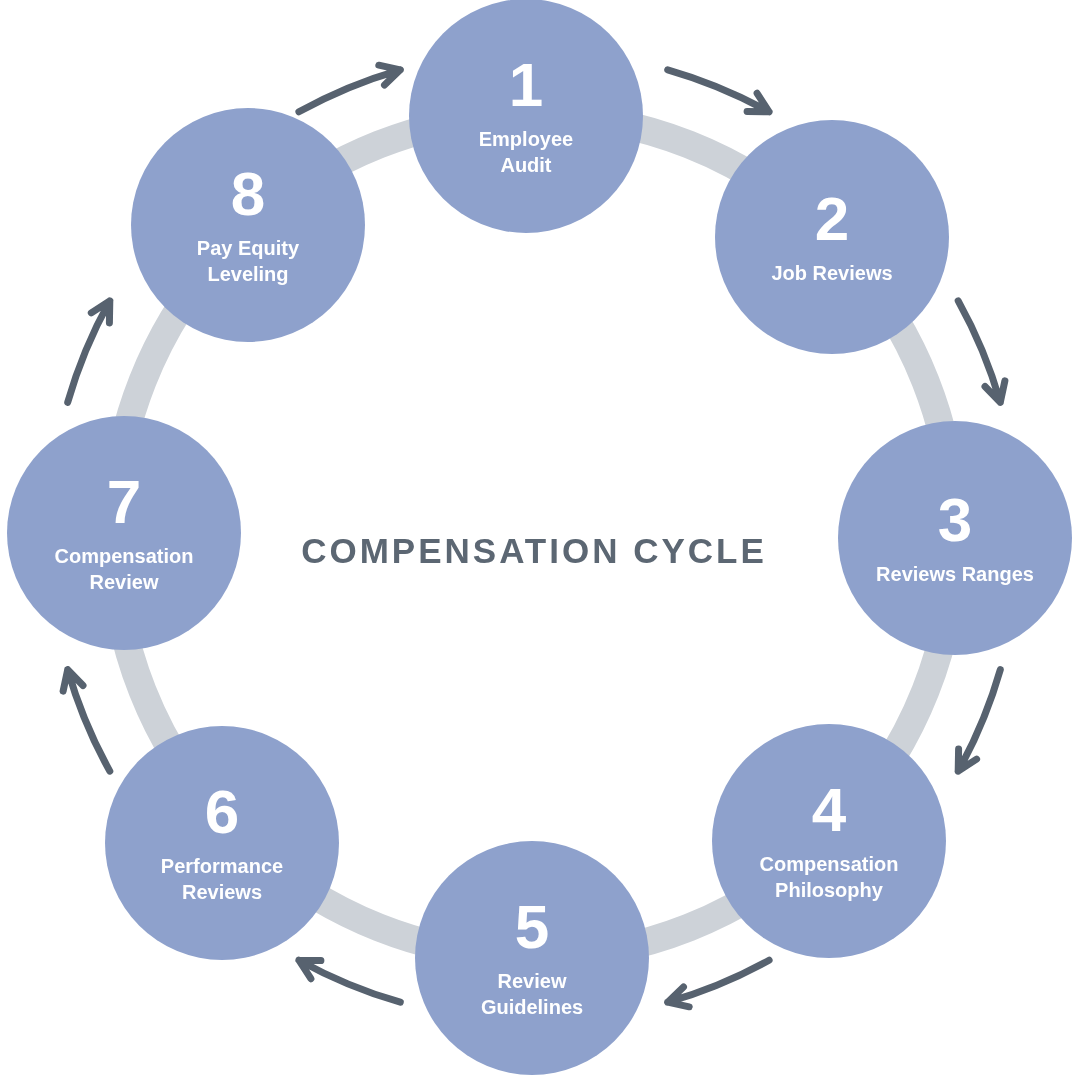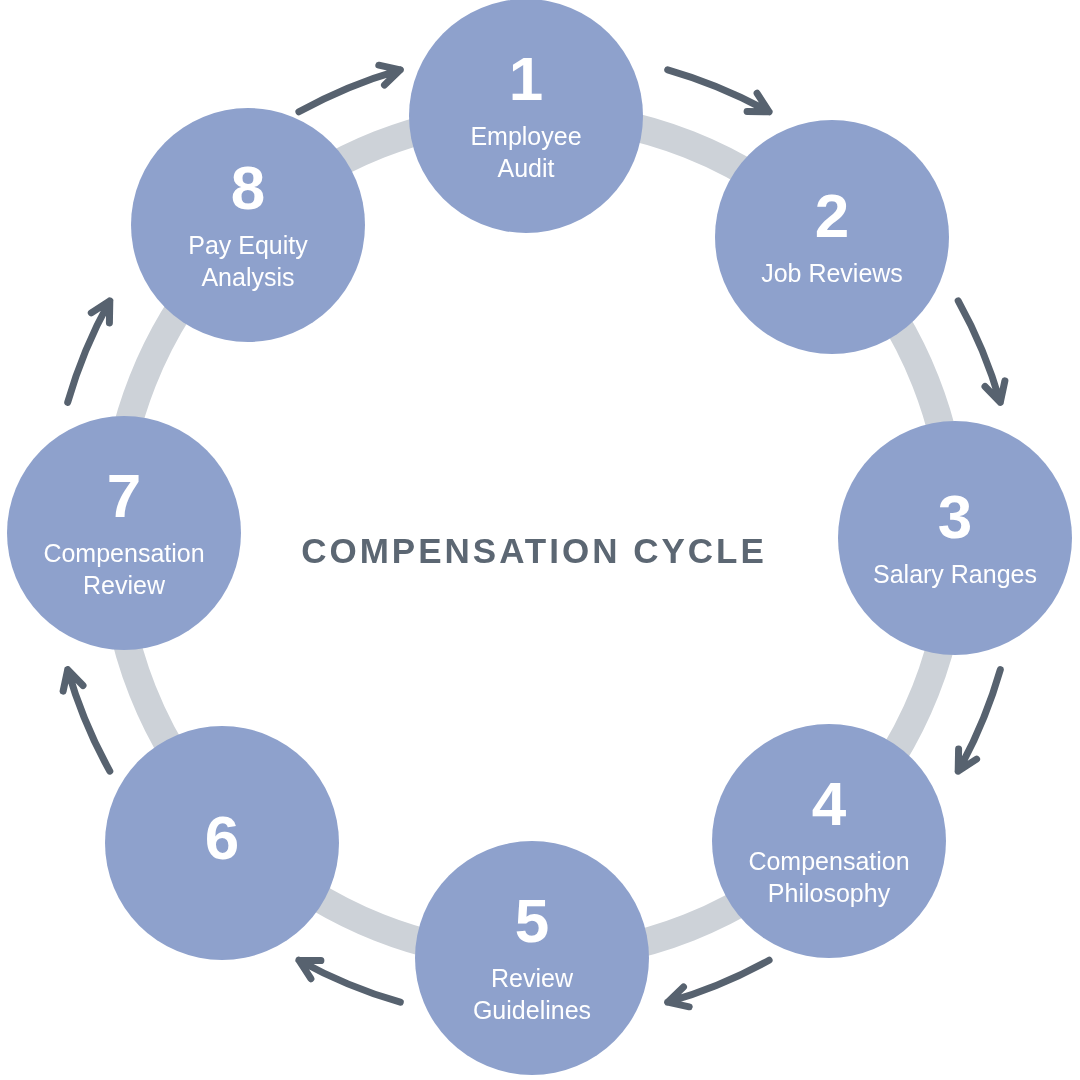--- a/index.html
+++ b/index.html
@@ -45,22 +45,22 @@
     text-align: center;
     color: var(--text, #FFFFFF);
   }
   .num {
     font-size: 62px;
     font-weight: 700;
     line-height: 1;
     margin-bottom: 10px;
   }
   .label {
-    font-size: 25px;
-    font-weight: 400;
+    font-size: 20px;
+    font-weight: 700;
     line-height: 1.3;
     white-space: pre-line;
   }
   .title {
     position: absolute;
     left: 534px;
     top: 551px;
     transform: translate(-50%, -50%);
     font-size: 35px;
     font-weight: 700;
@@ -92,46 +92,48 @@
 Audit</div>
   </div>
 
   <div class="step" style="left:715px; top:120px">
     <div class="num">2</div>
     <div class="label">Job Reviews</div>
   </div>
 
   <div class="step" style="left:838px; top:421px">
     <div class="num">3</div>
-    <div class="label">Salary Ranges</div>
+    <div class="label">Reviews Ranges</div>
   </div>
 
   <div class="step" style="left:712px; top:724px">
     <div class="num">4</div>
     <div class="label">Compensation
 Philosophy</div>
   </div>
 
   <div class="step" style="left:415px; top:841px">
     <div class="num">5</div>
     <div class="label">Review
 Guidelines</div>
   </div>
 
   <div class="step" style="left:105px; top:726px">
     <div class="num">6</div>
+    <div class="label">Performance
+Reviews</div>
   </div>
 
   <div class="step" style="left:7px; top:416px">
     <div class="num">7</div>
     <div class="label">Compensation
 Review</div>
   </div>
 
   <div class="step" style="left:131px; top:108px">
     <div class="num">8</div>
     <div class="label">Pay Equity
-Analysis</div>
+Leveling</div>
   </div>
 
   <div class="title">COMPENSATION CYCLE</div>
 
 </div>
 
 </body></html>

